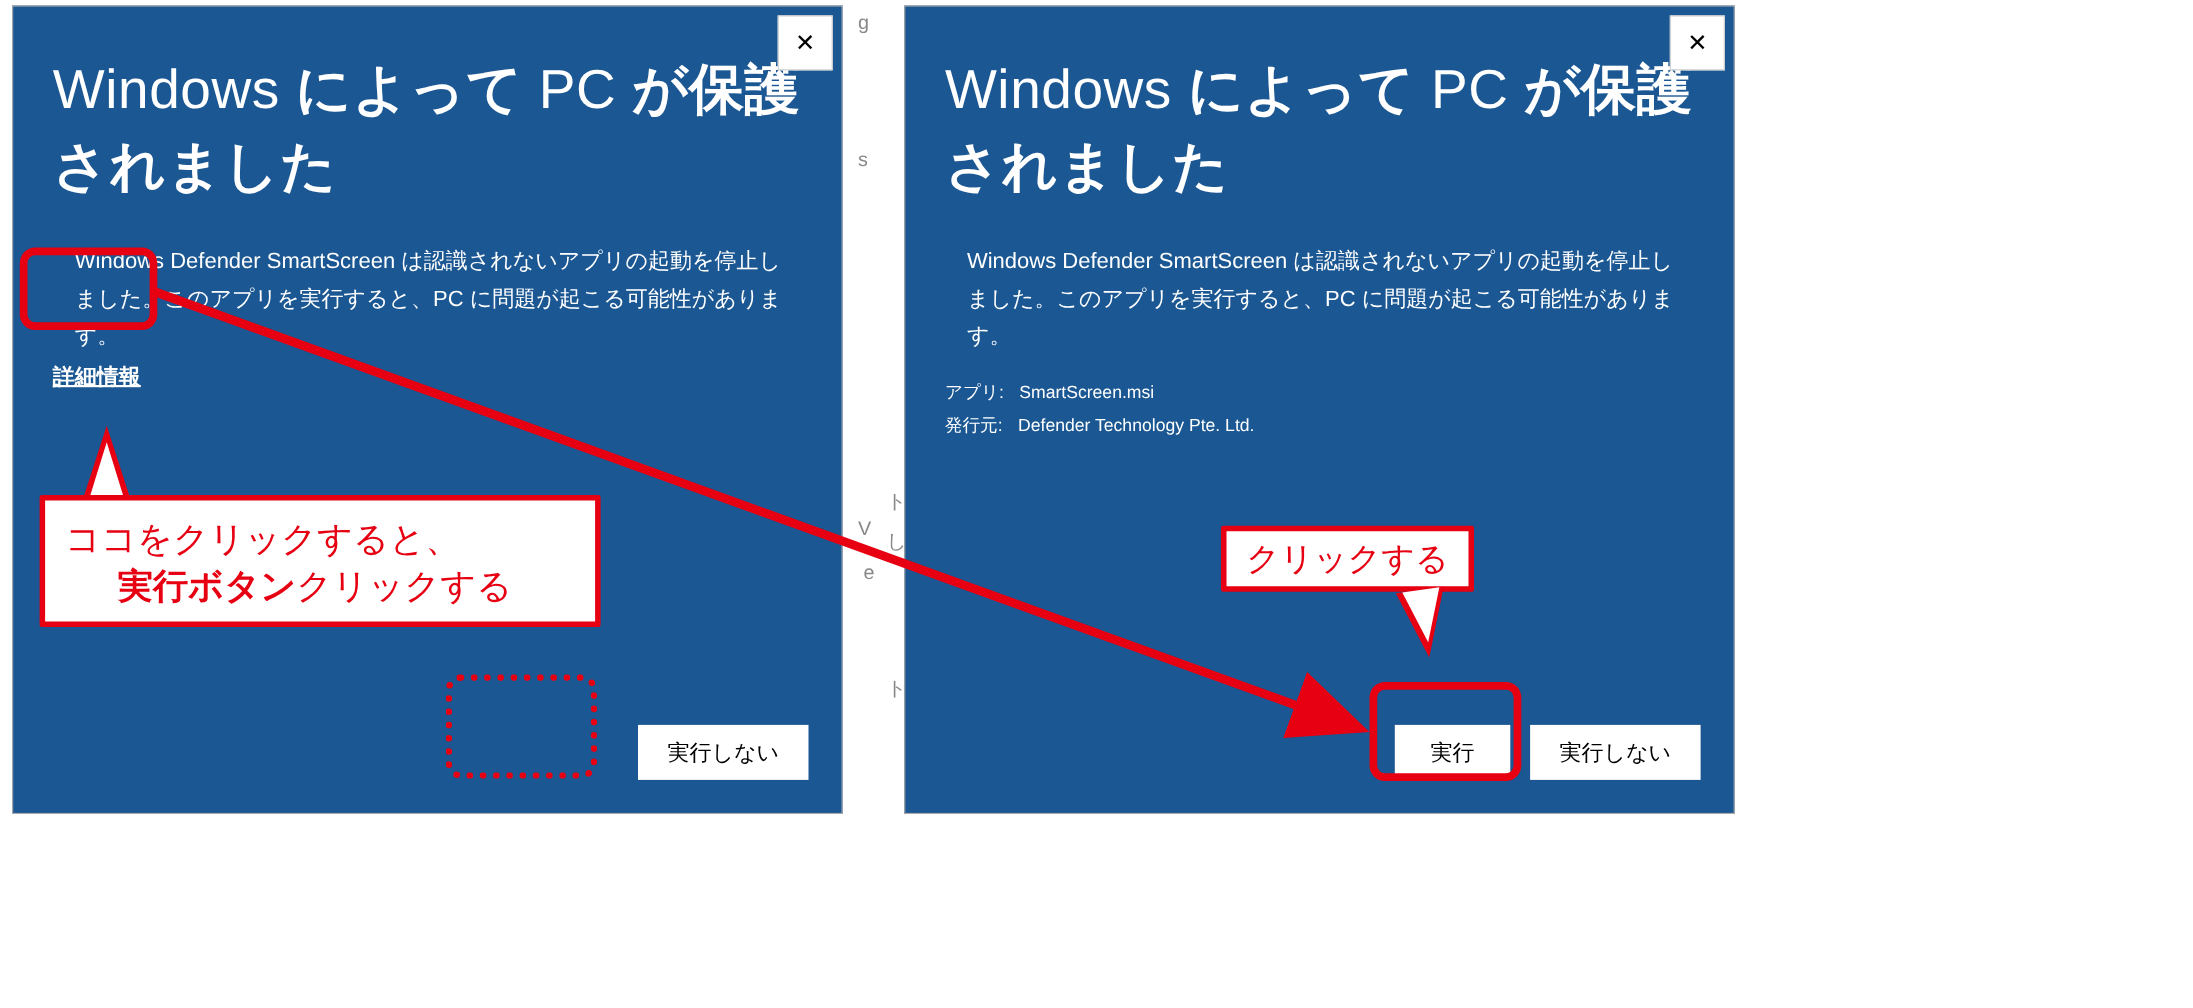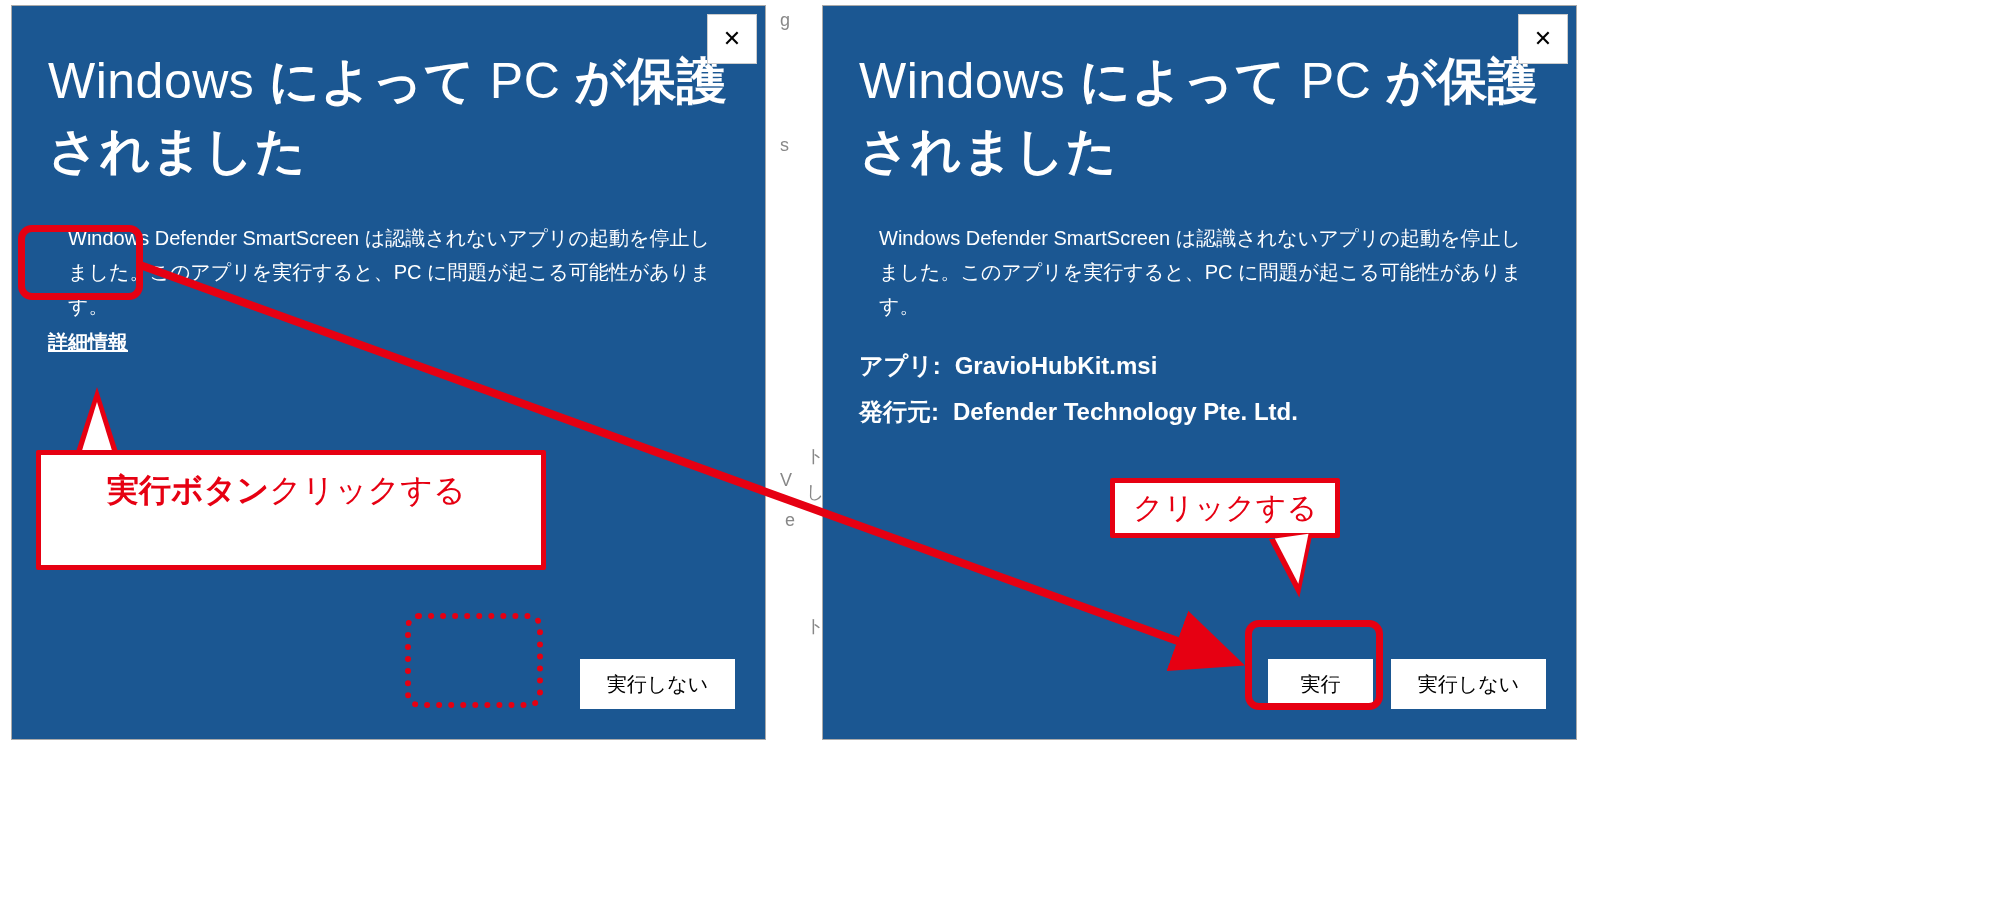--- a/index.html
+++ b/index.html
@@ -47,23 +47,23 @@
     .more-link {
       display: inline-block;
       font-size: 20px;
       margin: 0 0 0 36px;
       text-decoration: underline;
       cursor: pointer;
       font-weight: 700;
     }
     .meta {
       padding: 14px 48px 0 36px;
-      font-size: 24px;
+      font-size: 16px;
       line-height: 1.9;
-      font-weight: 700;
+      font-weight: 400;
     }
     .meta-row { display: flex; gap: 14px; }
     .btn-row {
       position: absolute;
       bottom: 30px; right: 30px;
       display: flex; gap: 18px;
     }
     .btn {
       background: #fff;
       color: #000;
@@ -159,40 +159,41 @@
   <div class="close-btn">
     <span>✕</span>
   </div>
   <div class="title">
     <span>Windows </span><span class="bold">によって </span><span>PC </span><span class="bold">が保護されました</span>
   </div>
   <div class="body-text">Windows Defender SmartScreen は認識されないアプリの起動を停止しました。このアプリを実行すると、PC に問題が起こる可能性があります。</div>
   <div class="meta">
     <div class="meta-row">
       <span>アプリ:</span>
-      <span>GravioHubKit.msi</span>
+      <span>SmartScreen.msi</span>
     </div>
     <div class="meta-row">
       <span>発行元:</span>
       <span>Defender Technology Pte. Ltd.</span>
     </div>
   </div>
   <div class="btn-row">
     <button class="btn" style="min-width:105px;">実行</button>
     <button class="btn">実行しない</button>
   </div>
 </div>
 
 <div class="highlight-box hb-more"></div>
 <div class="highlight-box hb-run"></div>
 <div class="dotted-box"></div>
 
 <div class="callout1-tail"></div>
 <div class="callout1-tail-inner"></div>
 <div class="callout1">
+  <div>ココをクリックすると、</div>
   <div>
     <span class="strong">実行ボタン</span><span>クリックする</span>
   </div>
 </div>
 
 <div class="callout2">
   <span>クリックする</span>
 </div>
 <div class="callout2-tail"></div>
 <div class="callout2-tail-inner"></div>

